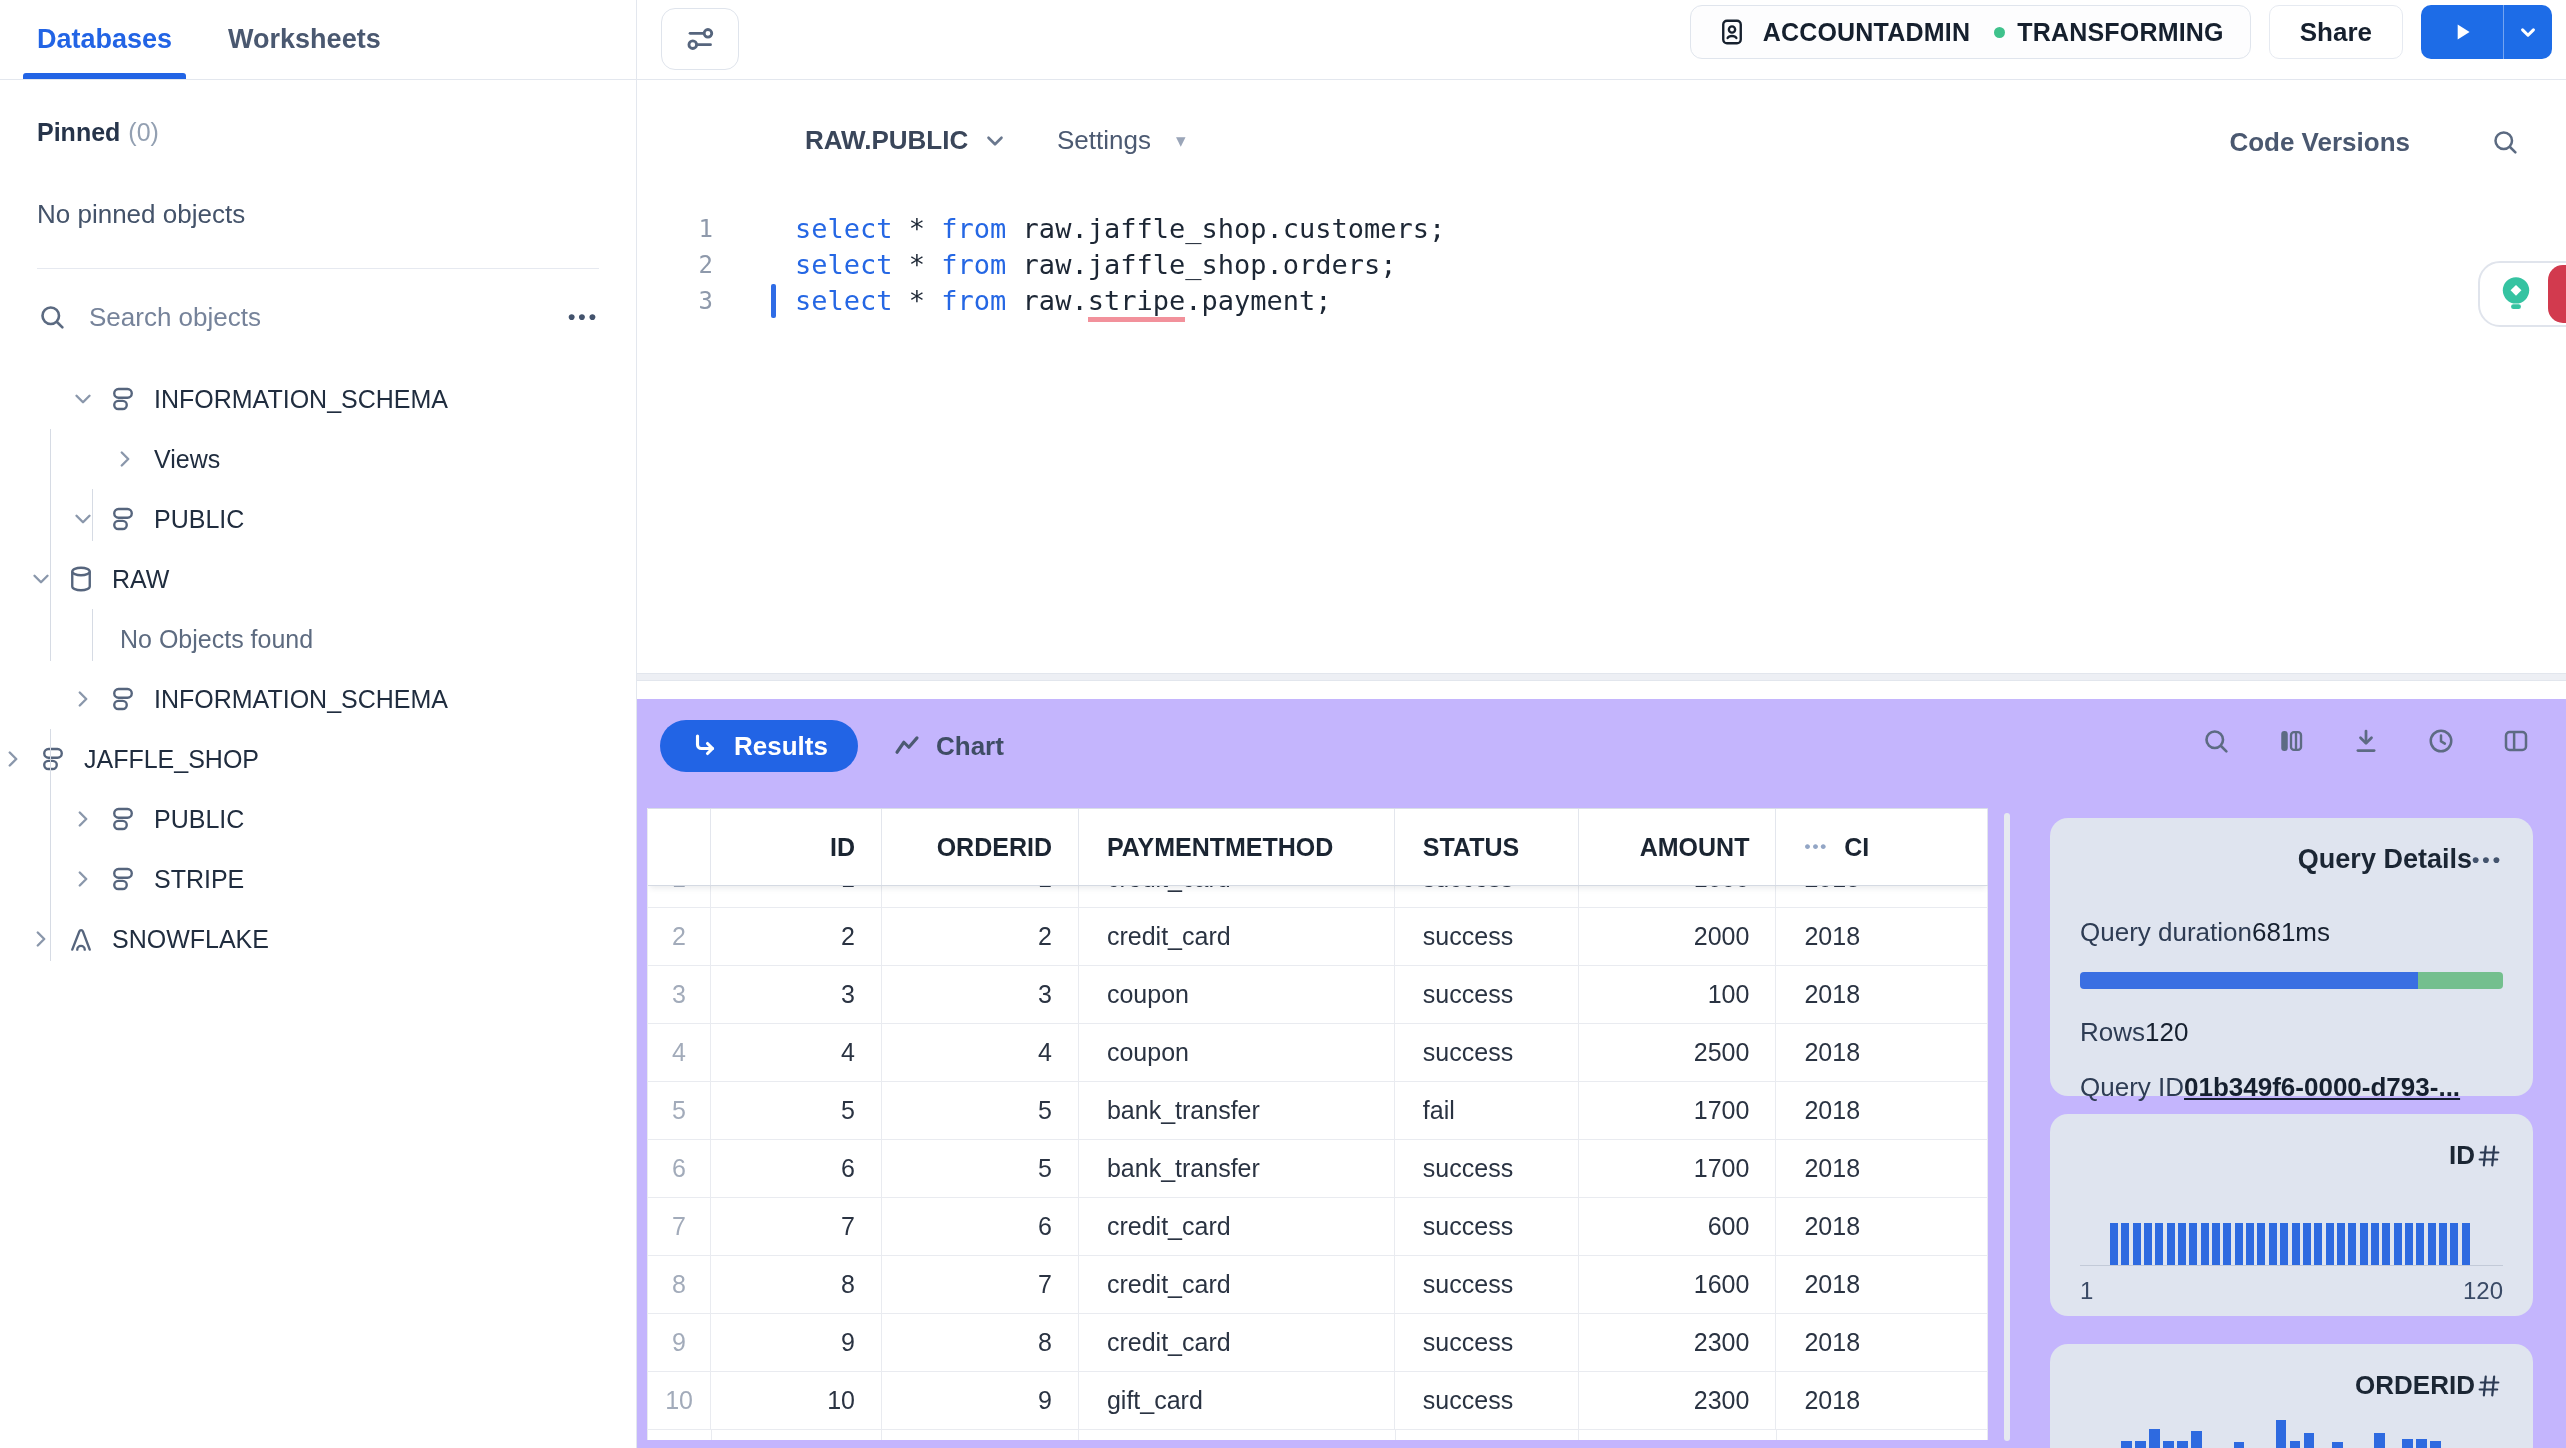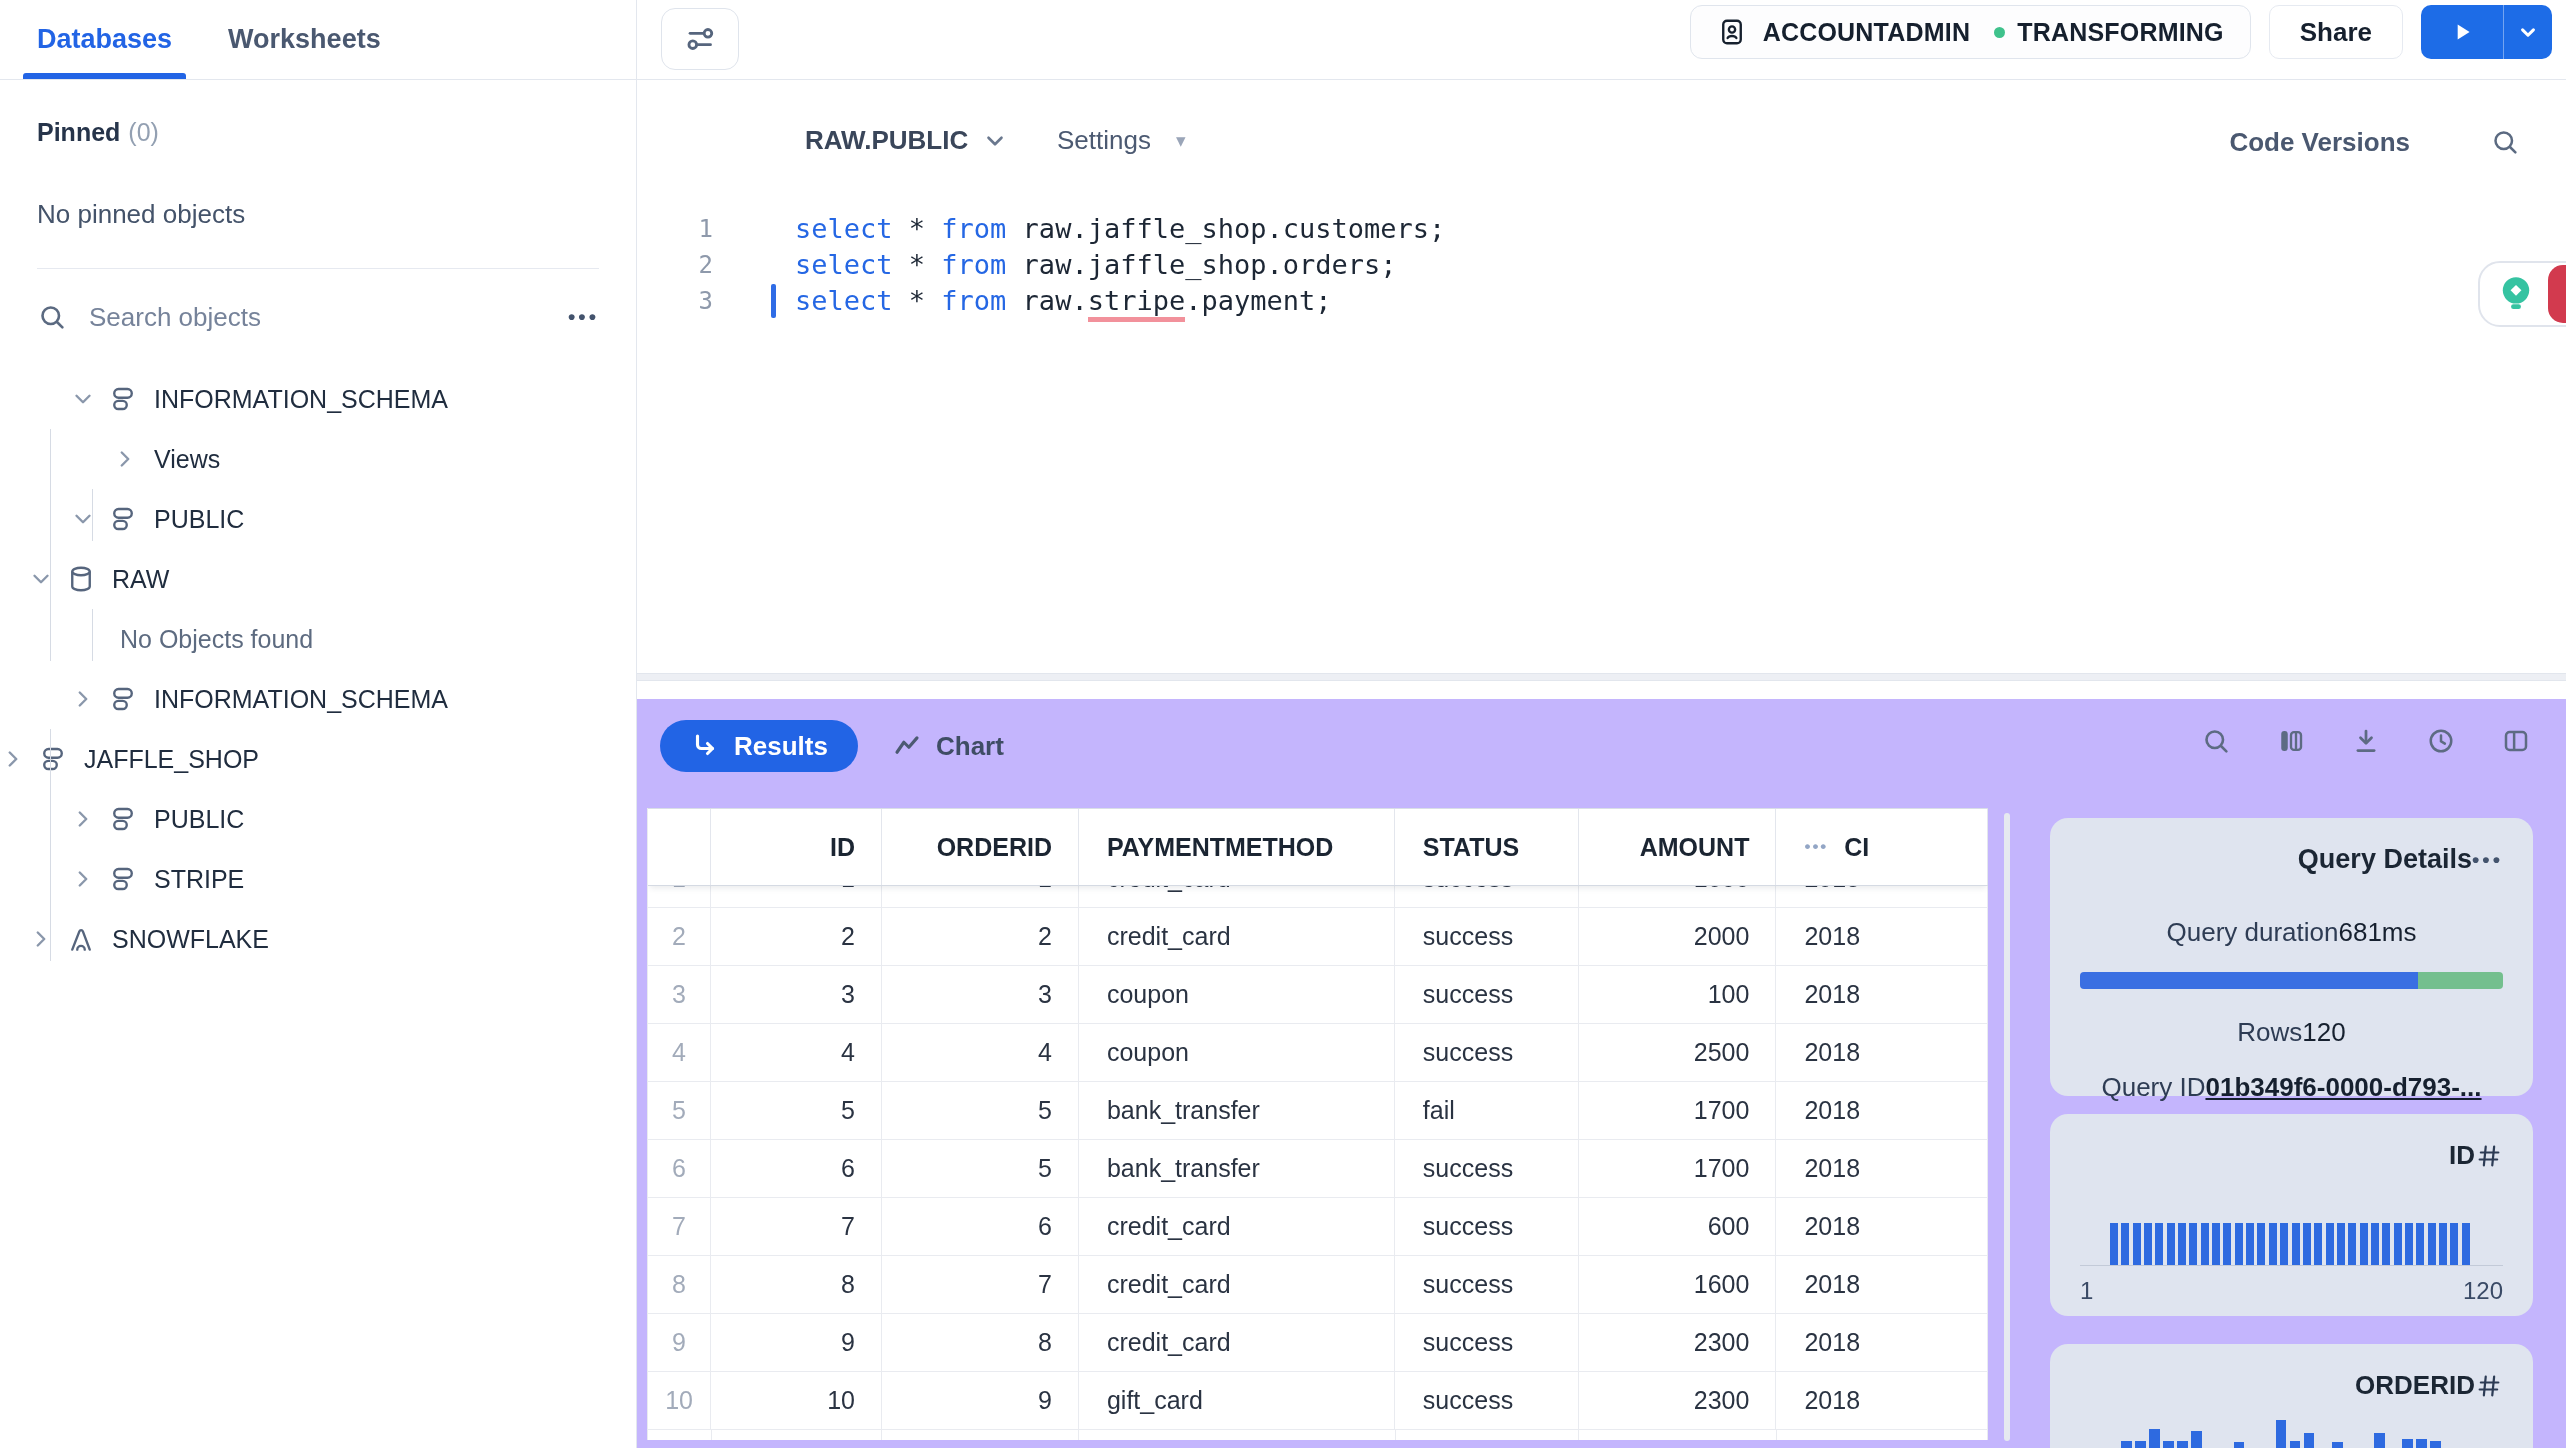--- a/index.html
+++ b/index.html
@@ -98,21 +98,21 @@
   .hscroll { position:absolute; left:10px; top:756px; width:1392px; height:11px; background:#eef0f6; border-top:1px solid #dfe2ea; }
 
   
   .card { position:absolute; left:1413px; width:483px; background:#dfe4ef; border-radius:18px; padding:26px 30px; }
   #card-qd { top:119px; height:278px; }
   #card-id { top:415px; height:202px; }
   #card-oid { top:645px; height:210px; }
   .card-head { display:flex; justify-content:flex-end; align-items:center; }
   .card-title { font-size:27px; font-weight:600; color:#1b2634; }
   .hash-icon { width:28px; height:28px; color:#2c3b55; cursor:pointer; }
-  .qd-row { display:flex; justify-content:center; align-items:center; font-size:26px; }
+  .qd-row { display:flex; justify-content:flex-start; align-items:center; font-size:26px; }
   .qd-label { color:#2e3c54; }
   .qd-val { color:#16202f; font-weight:500; }
   .qd-row.r1 { margin-top:42px; }
   .qd-bar { margin-top:24px; height:17px; border-radius:4px; overflow:hidden; display:flex; }
   .seg-blue { background:#3a6fe2; }
   .seg-green { background:#74bf8e; }
   .qd-row.r2 { margin-top:28px; }
   .qd-row.r3 { margin-top:24px; }
   .qd-link { color:#16202f; font-weight:600; text-decoration:underline; cursor:pointer; }
   .mini-chart { position:relative; margin-top:28px; height:100px; }

